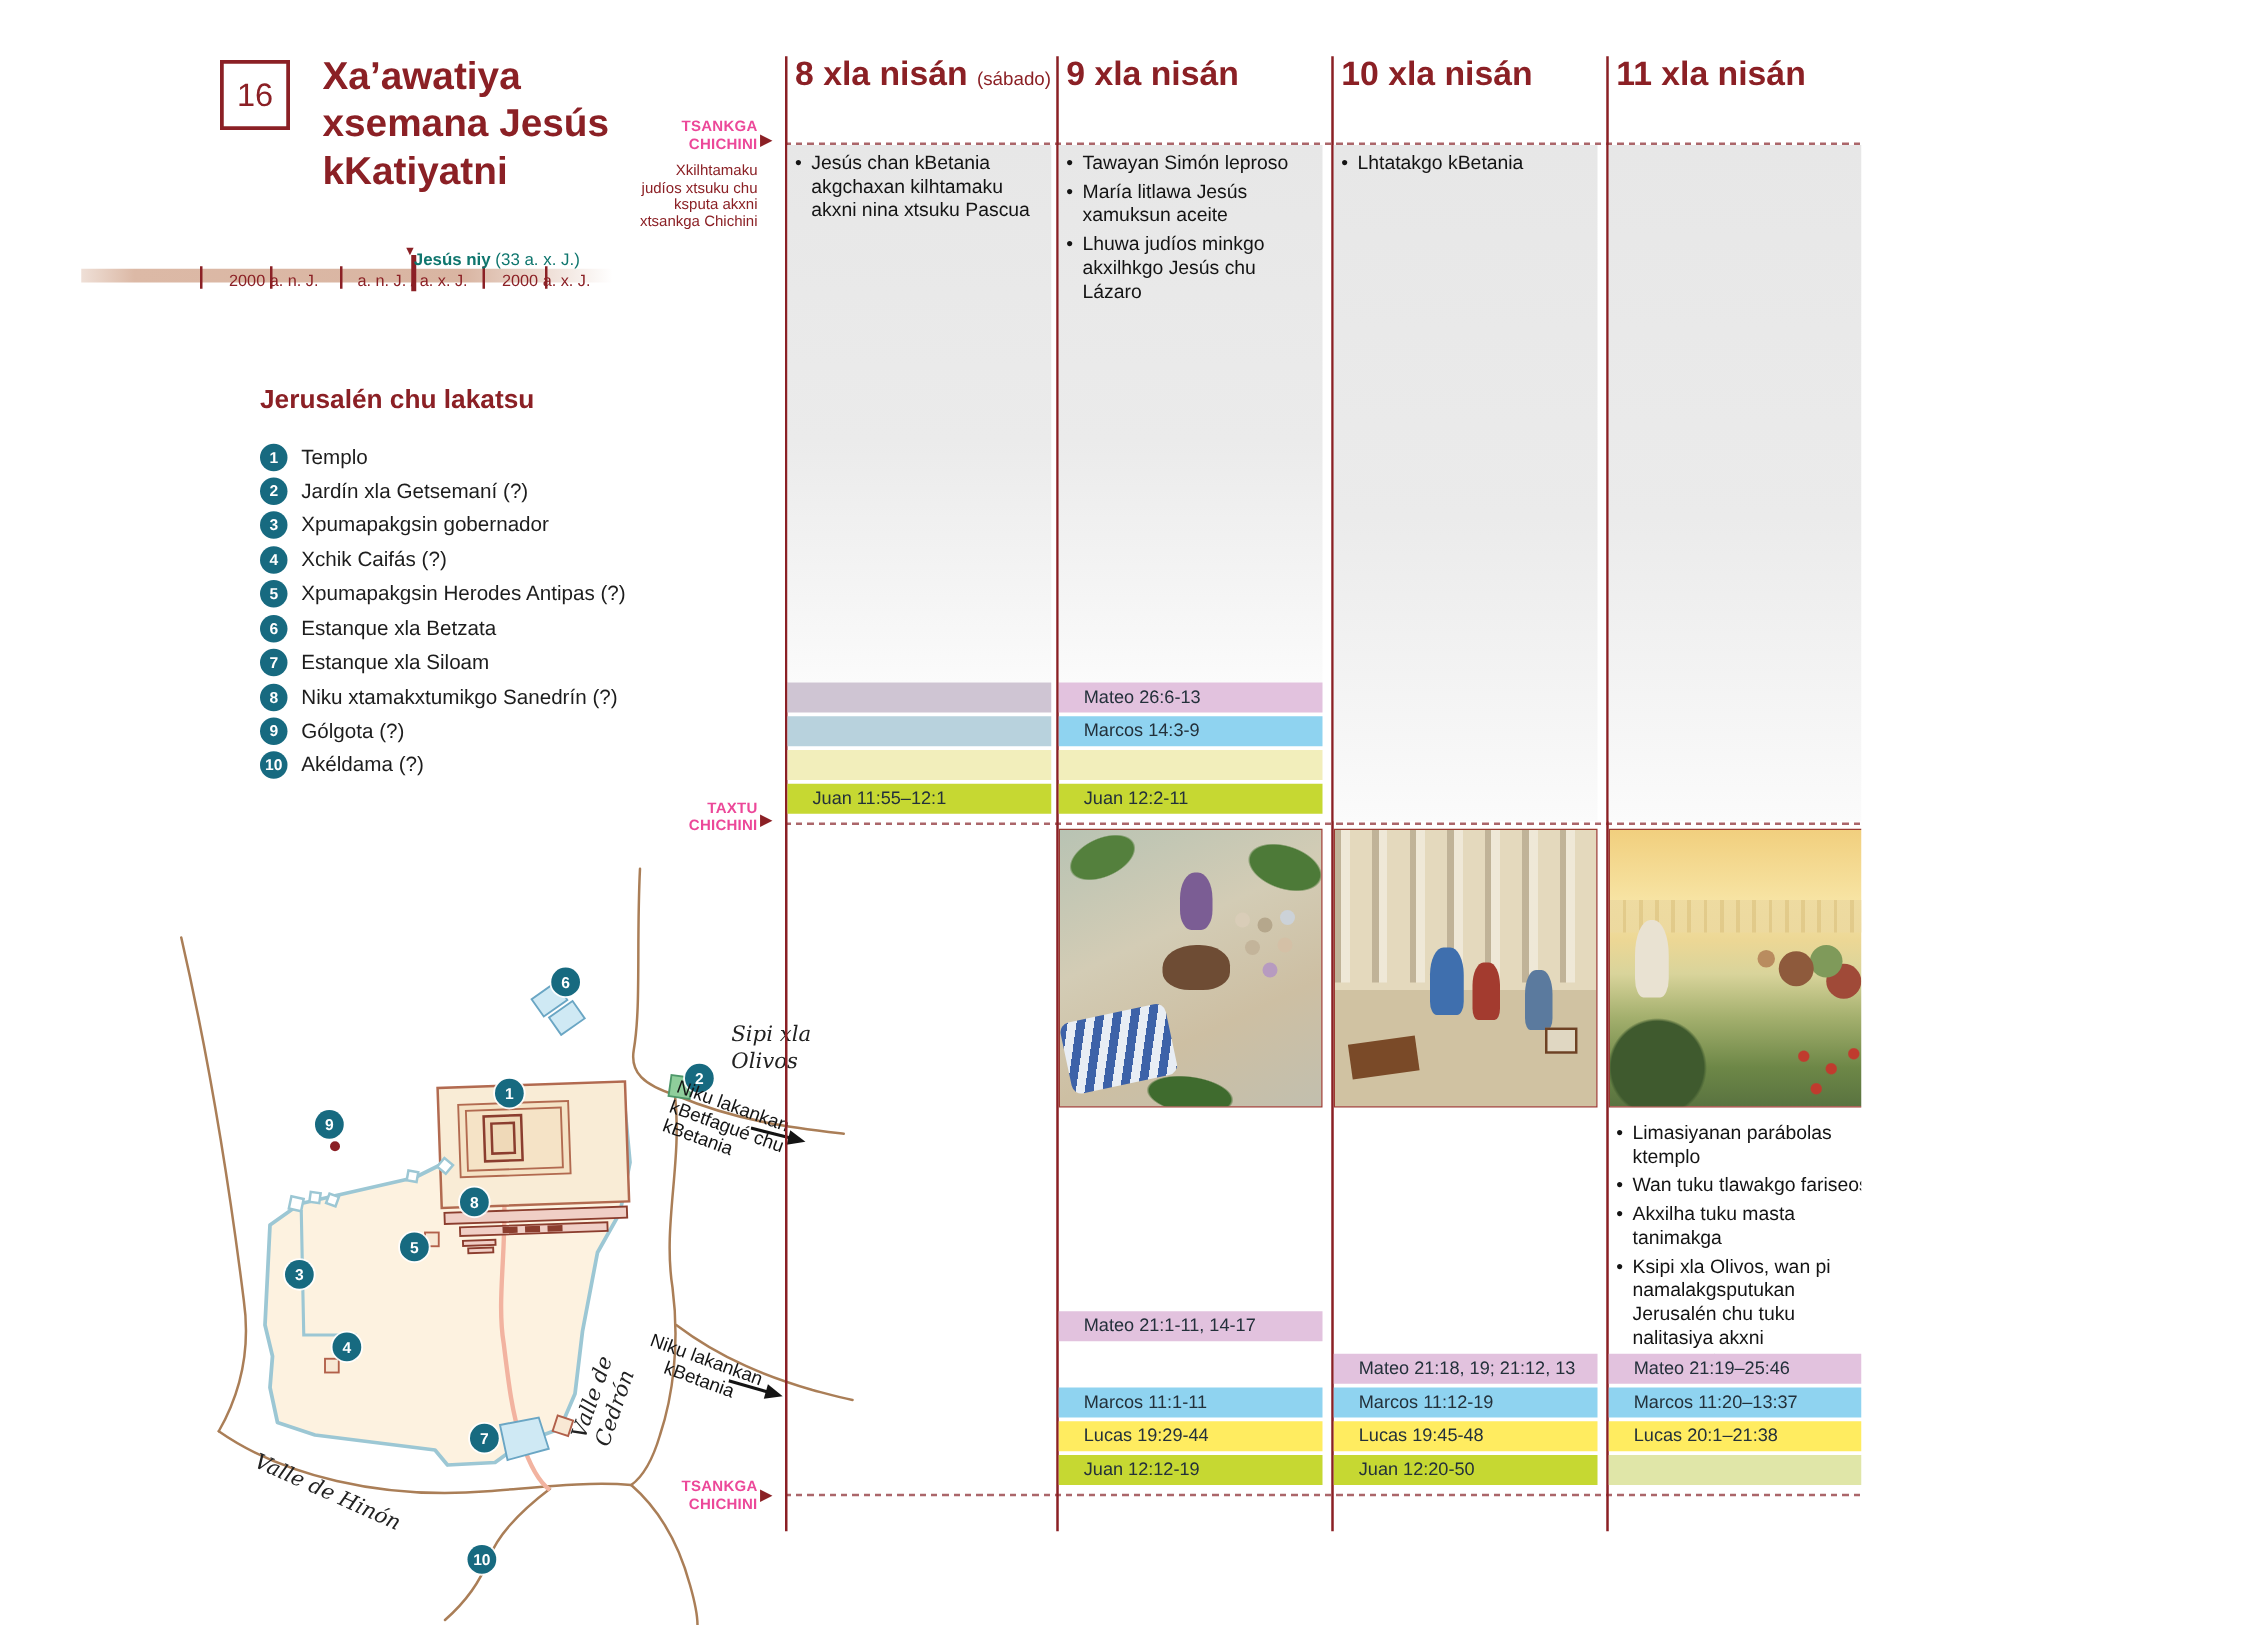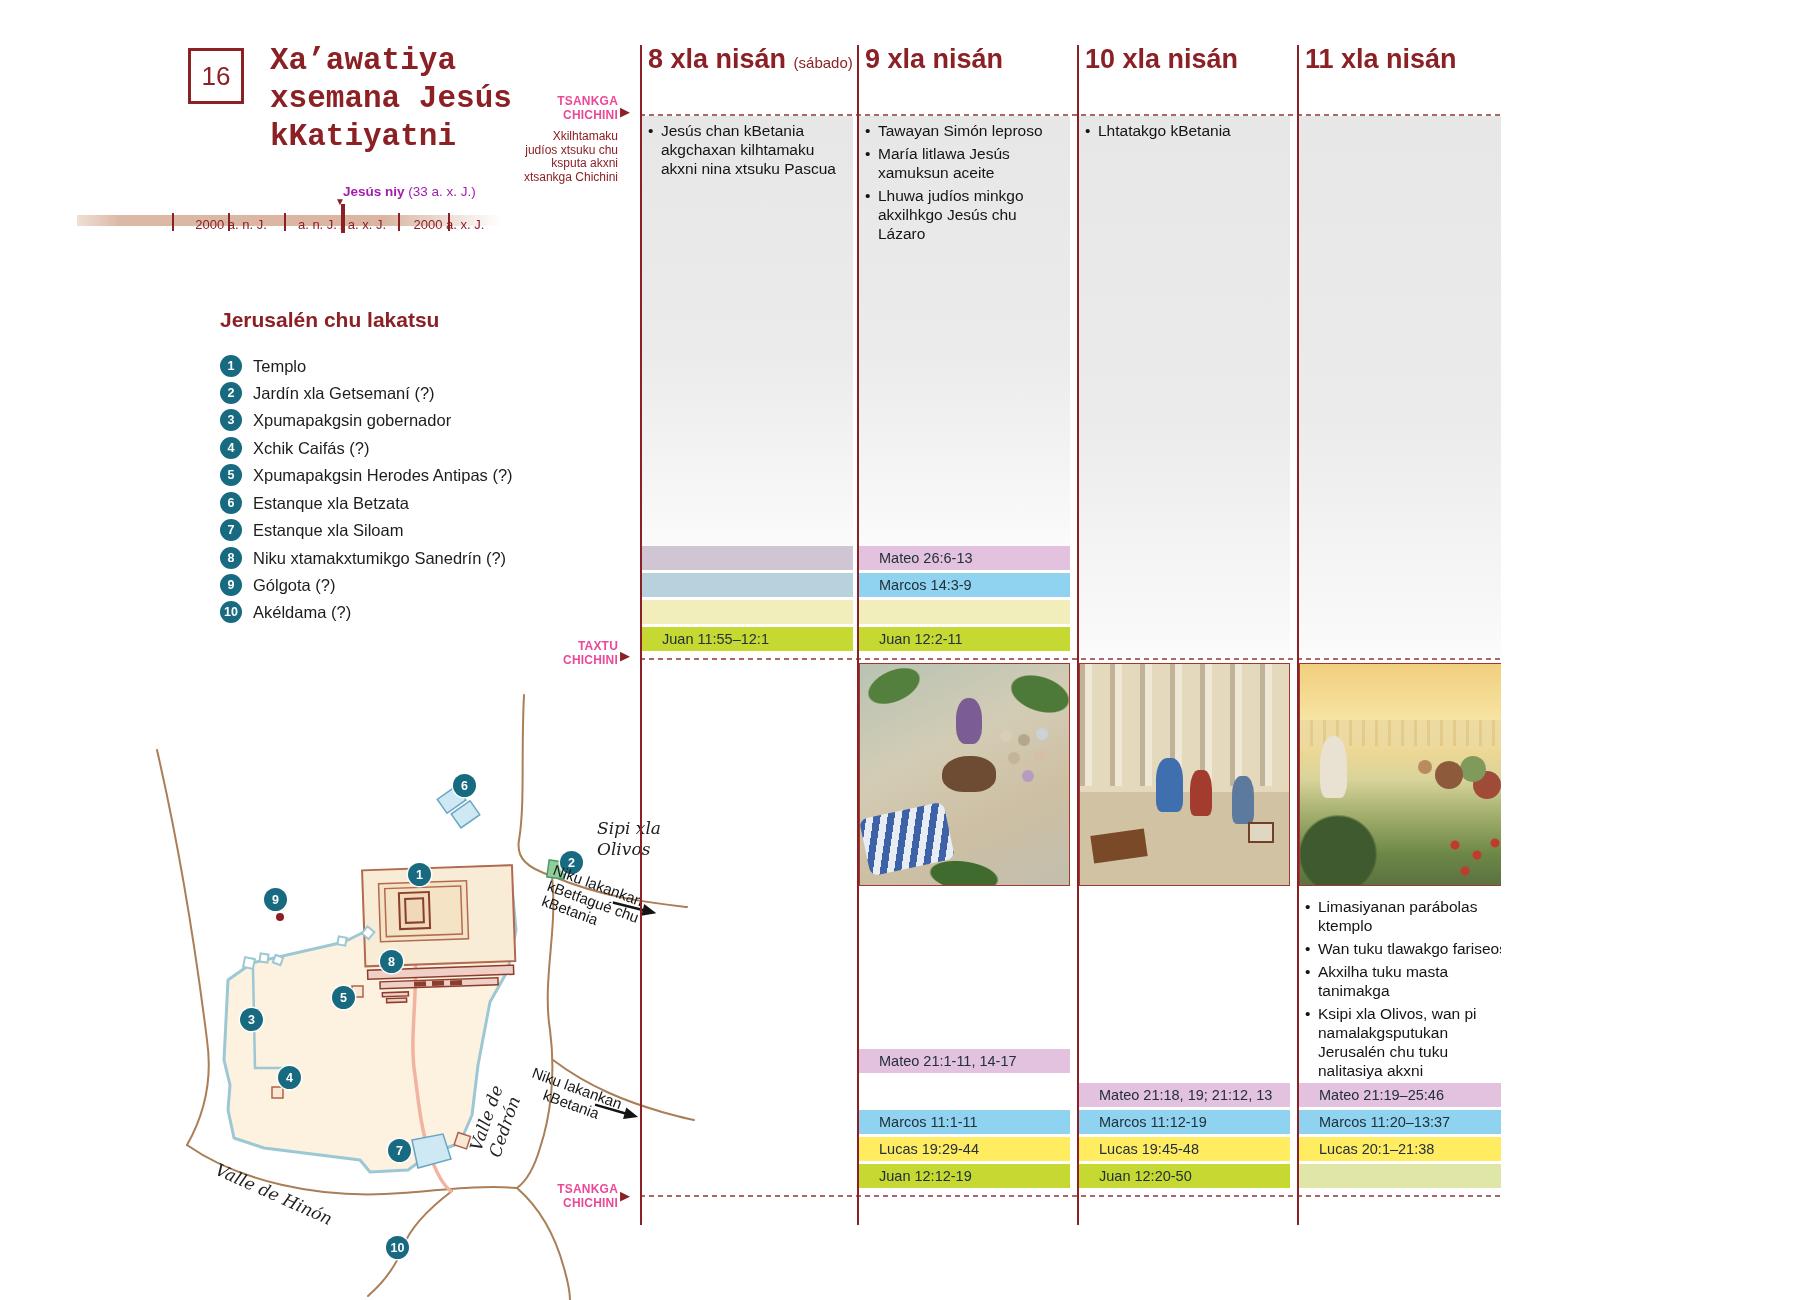--- a/index.html
+++ b/index.html
@@ -1,30 +1,30 @@
 <!DOCTYPE html>
 <html><head>
 <meta charset="utf-8">
 <style>
   html,body{margin:0;padding:0;background:#fff;}
   .canvas{position:relative;width:1489px;height:1300px;background:#fff;overflow:hidden;
-          font-family:"Liberation Sans",sans-serif;color:#1d1d1d;margin-left:12px;}
+          font-family:"Liberation Sans",sans-serif;color:#1d1d1d;}
 
   
   .num-box{position:absolute;left:176px;top:48px;width:50px;height:50px;border:3px solid #8b2025;
            display:flex;align-items:center;justify-content:center;font-size:26px;color:#8b2025;}
-  .title{position:absolute;left:258px;top:42px;font-size:31px;line-height:38px;font-weight:bold;color:#8b2025;font-family:Liberation Mono, monospace;}
+  .title{position:absolute;left:258px;top:42px;font-size:31px;line-height:38px;font-weight:bold;color:#8b2025;}
 
   
   .tl-bar{position:absolute;left:65px;top:215px;width:425px;height:11px;
           background:linear-gradient(90deg,rgba(219,185,166,.45) 0%,#dcb9a6 10%,#d9b5a2 72%,rgba(217,181,164,0) 100%);}
   .tick{position:absolute;top:213px;width:2px;height:18px;background:#8b2025;}
   .tick-main{position:absolute;left:329px;top:204px;width:4px;height:29px;background:#8b2025;}
   .tl-tri{position:absolute;left:323px;top:196px;font-size:10px;color:#8b2025;}
-  .tl-event{position:absolute;left:331px;top:184px;font-size:13.5px;color:#a21caf;white-space:nowrap;}
+  .tl-event{position:absolute;left:331px;top:200px;font-size:13.5px;color:#0f766e;white-space:nowrap;}
   .tl-event b{font-weight:bold;}
   .tl-lab{position:absolute;top:217px;font-size:13px;color:#8b2025;white-space:nowrap;transform:translateX(-50%);}
 
   
   .legend-title{position:absolute;left:208px;top:308px;font-size:21px;font-weight:bold;color:#8b2025;}
   .legend-row{position:absolute;left:208px;width:330px;height:24px;display:flex;align-items:center;}
   .lg-circle{width:22px;height:22px;border-radius:50%;background:#176a80;color:#fff;font-size:12.5px;font-weight:bold;
              display:flex;align-items:center;justify-content:center;flex:0 0 22px;}
   .lg-label{margin-left:11px;font-size:16.5px;color:#1d1d1d;white-space:nowrap;}
 

